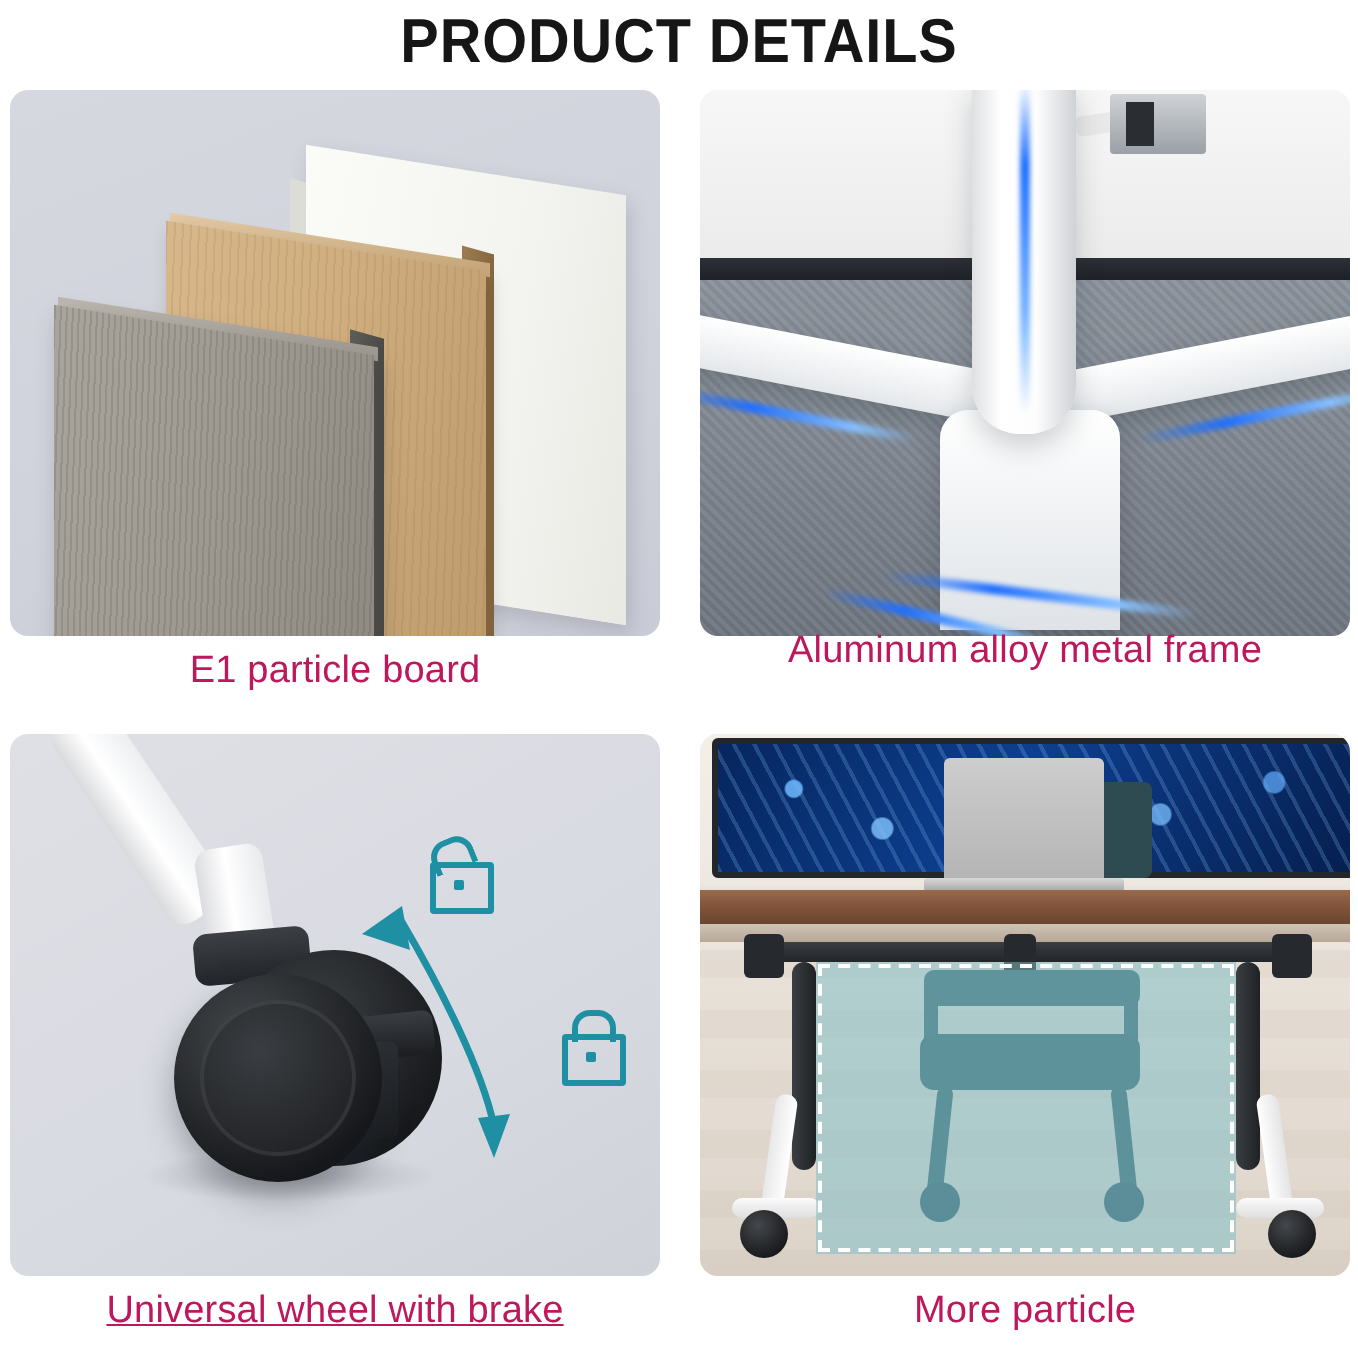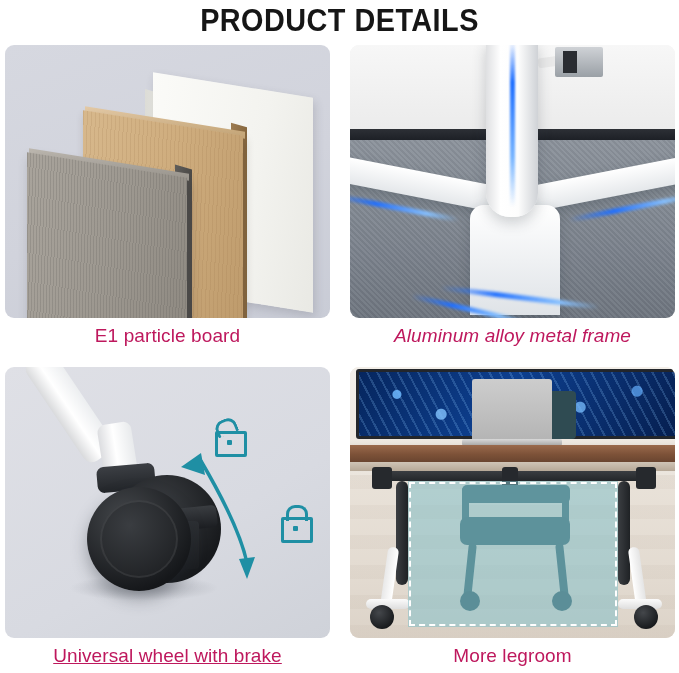--- a/index.html
+++ b/index.html
@@ -26,21 +26,21 @@
   .c4{left:350px;top:367px; width:325px;height:271px;}
 
   .panel{
     position:absolute;inset:0;border-radius:9px;overflow:hidden;
   }
   .caption{
     position:absolute;left:0;width:100%;text-align:center;
     font-size:19px;font-weight:500;color:#be185d;letter-spacing:.1px;
   }
   .cap1{top:325px;}
-  .cap2{top:325px;font-style:italic;}
+  .cap2{top:315px;}
   .cap3{top:645px;}
   .cap4{top:645px;}
   .capwrap{position:absolute;left:0;width:679px;}
 
   
   .p1{background:linear-gradient(160deg,#d6d8e0 0%,#d1d3dc 55%,#c9ccd6 100%);}
   
   .bw-face{
     position:absolute;left:148px;top:40px;width:160px;height:215px;
     background:linear-gradient(100deg,#fbfbf8 0%,#f3f3ef 60%,#e9e9e4 100%);
@@ -345,16 +345,16 @@
       <div class="castL"></div>
       <div class="castR"></div>
       <div class="highlight"></div>
     </div>
   </div>
 
   <div class="capwrap" style="top:0">
     <div class="caption cap1" style="left:5px;width:325px;">E1 particle board</div>
     <div class="caption cap2" style="left:350px;width:325px;">Aluminum alloy metal frame</div>
     <div class="caption cap3" style="left:5px;width:325px;text-decoration:underline;">Universal wheel with brake</div>
-    <div class="caption cap4" style="left:350px;width:325px;">More legroom</div>
+    <div class="caption cap4" style="left:350px;width:325px;">More particle</div>
   </div>
 
 </div>
 
 </body></html>

